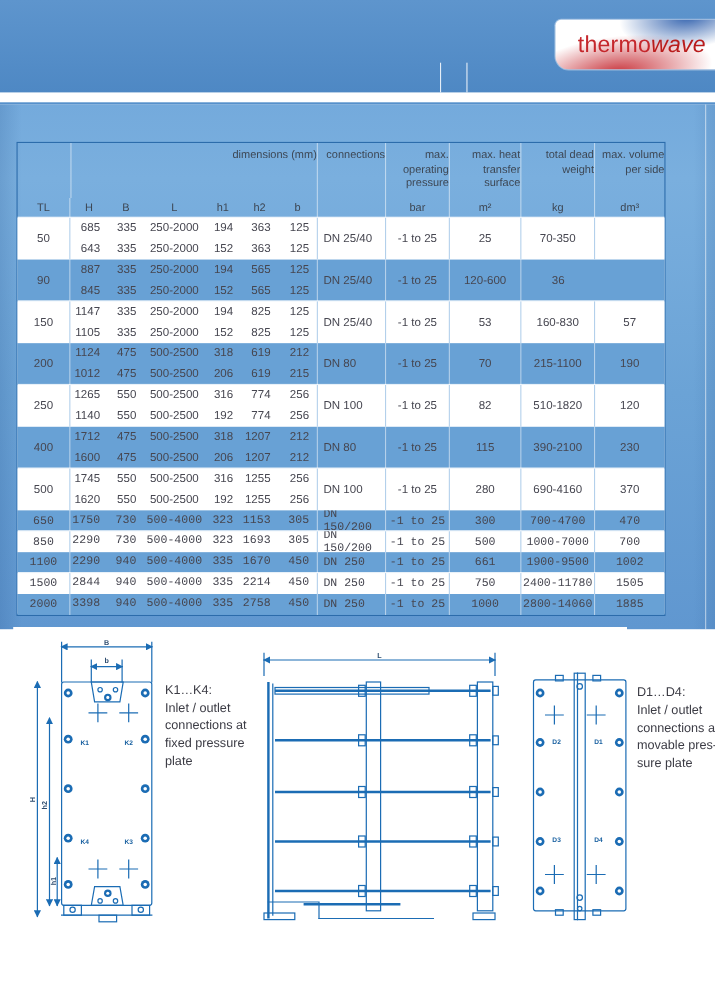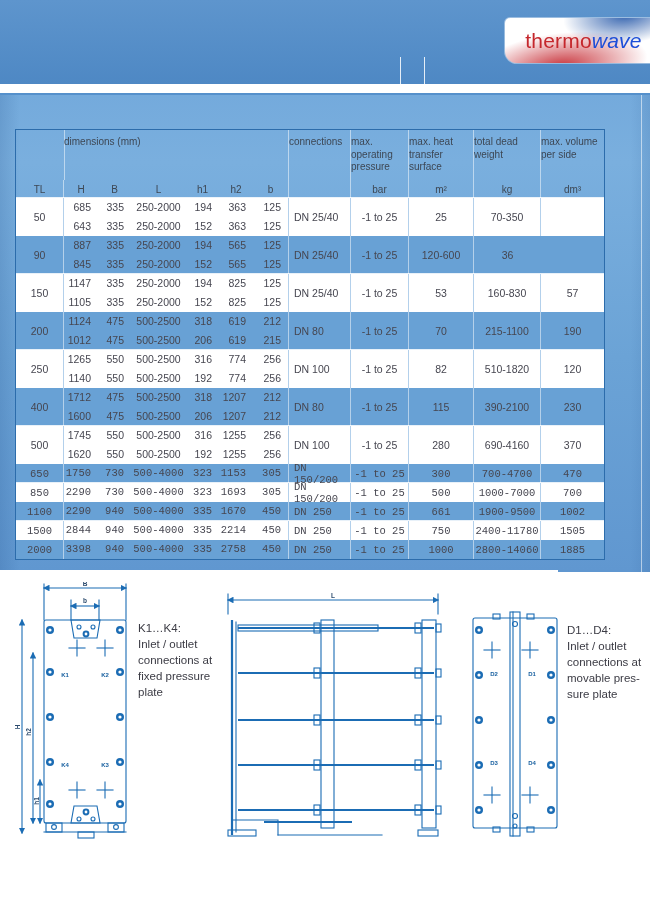--- a/index.html
+++ b/index.html
@@ -16,37 +16,37 @@
           border-radius:5px 12px 5px 12px; overflow:hidden; box-shadow:0 0 0 1px rgba(255,255,255,.4); }
   .logo::before { content:""; position:absolute; left:-32px; bottom:-36px; width:175px; height:66px;
           border-radius:50%; transform:rotate(-7deg);
           background:radial-gradient(closest-side, rgba(198,44,52,.95), rgba(198,44,52,0)); }
   .logo::after { content:""; position:absolute; right:-26px; top:-32px; width:125px; height:58px;
           border-radius:50%; transform:rotate(-7deg);
           background:radial-gradient(closest-side, rgba(40,90,170,.95), rgba(40,90,170,0)); }
   .brandtext { position:relative; z-index:2; display:flex; justify-content:center; align-items:center;
                height:100%; font-size:21px; letter-spacing:.2px; }
   .brandtext .thermo { color:#c5272c; }
-  .brandtext .wave { color:#1d4ed8; font-style:italic;text-align:right; }
+  .brandtext .wave { color:#b91c1c; font-style:italic;text-align:right; }
 
   
   .panel { position:absolute; left:0; top:93px; width:650px; height:477px;
            border-top:2px solid #5590cb;
            background:
              linear-gradient(90deg, rgba(25,70,130,.16) 0%, rgba(25,70,130,0) 3%, rgba(25,70,130,0) 97%, rgba(25,70,130,.12) 100%),
              linear-gradient(180deg,#74aadc 0%,#7aafde 14%,#6ba3d6 55%,#6097d0 100%); }
   .panel .vline { position:absolute; left:641px; top:0; width:1px; height:100%; background:rgba(255,255,255,.55); }
 
   .spec-table { position:absolute; left:15px; top:34px; width:588px;
                 border:1px solid #2c6cab; color:#464650; }
   .cols { display:grid; grid-template-columns:48px 34px 33px 55px 33px 34px 36px 62px 58px 65px 67px 63px; }
 
   .thead { color:#3d4754; }
   .grow { height:50px; }
-  .gcell { box-sizing:border-box; padding-top:6px; font-size:10px; line-height:12.5px; text-align:left; overflow:hidden; }
+  .gcell { box-sizing:border-box; padding-top:6px; font-size:10px; line-height:12.5px; text-align:right; overflow:hidden; }
   .gcell.plate { grid-column:1; text-align:left; padding-left:5px;margin-left:43px; }
   .gcell.dims { grid-column:2/8; }
   .gcell.conn { grid-column:8; }
   .gcell.gp { grid-column:9; } .gcell.gs { grid-column:10; } .gcell.gw { grid-column:11; } .gcell.gv { grid-column:12; }
   .srow { height:18px; align-items:center; }
   .scell { box-sizing:border-box; font-size:10px; text-align:center; height:100%; display:flex; align-items:center; justify-content:center; }
 
   .sep { border-right:1px solid rgba(255,255,255,.5); }
   .tbody .trow:not(.shaded) .sep { border-right-color:#b3d0eb; }
 
@@ -55,21 +55,21 @@
   .trow.dbl { height:38px; } .trow.sgl { height:19px;font-family:Liberation Mono, monospace; }
   .c { box-sizing:border-box; height:100%; display:flex; flex-direction:column; justify-content:center; overflow:hidden; }
   .ln { height:19px; line-height:19px; }
   .c.num .ln { text-align:right; padding-right:7px; }
   .c.ctr .ln { text-align:center; }
   .c.plate { text-align:center; }
   .c.conn { padding-left:5px; }
   .c.stat { text-align:center; }
 
   
-  .drawings { position:absolute; left:0; top:570px; width:558px; height:337px; background:#ffffff; }
+  .drawings { position:absolute; left:12px; top:570px; width:558px; height:337px; background:#ffffff; }
   .caption { position:absolute; font-size:11.5px; line-height:16px; color:#3b3b44; white-space:pre-line; }
   .cap-k { left:138px; top:620px; width:84px; }
   .cap-d { left:567px; top:622px; width:84px; }
   .dwg { position:absolute; }
   .dwg-front { left:14px; top:582px; }
   .dwg-side { left:222px; top:592px; }
   .dwg-rear { left:466px; top:610px; }
 
   svg .st { stroke:#1b6cb4; stroke-width:1.1; fill:none; stroke-linecap:square; }
   svg .st2 { stroke:#1b6cb4; stroke-width:2.2; fill:none; }

